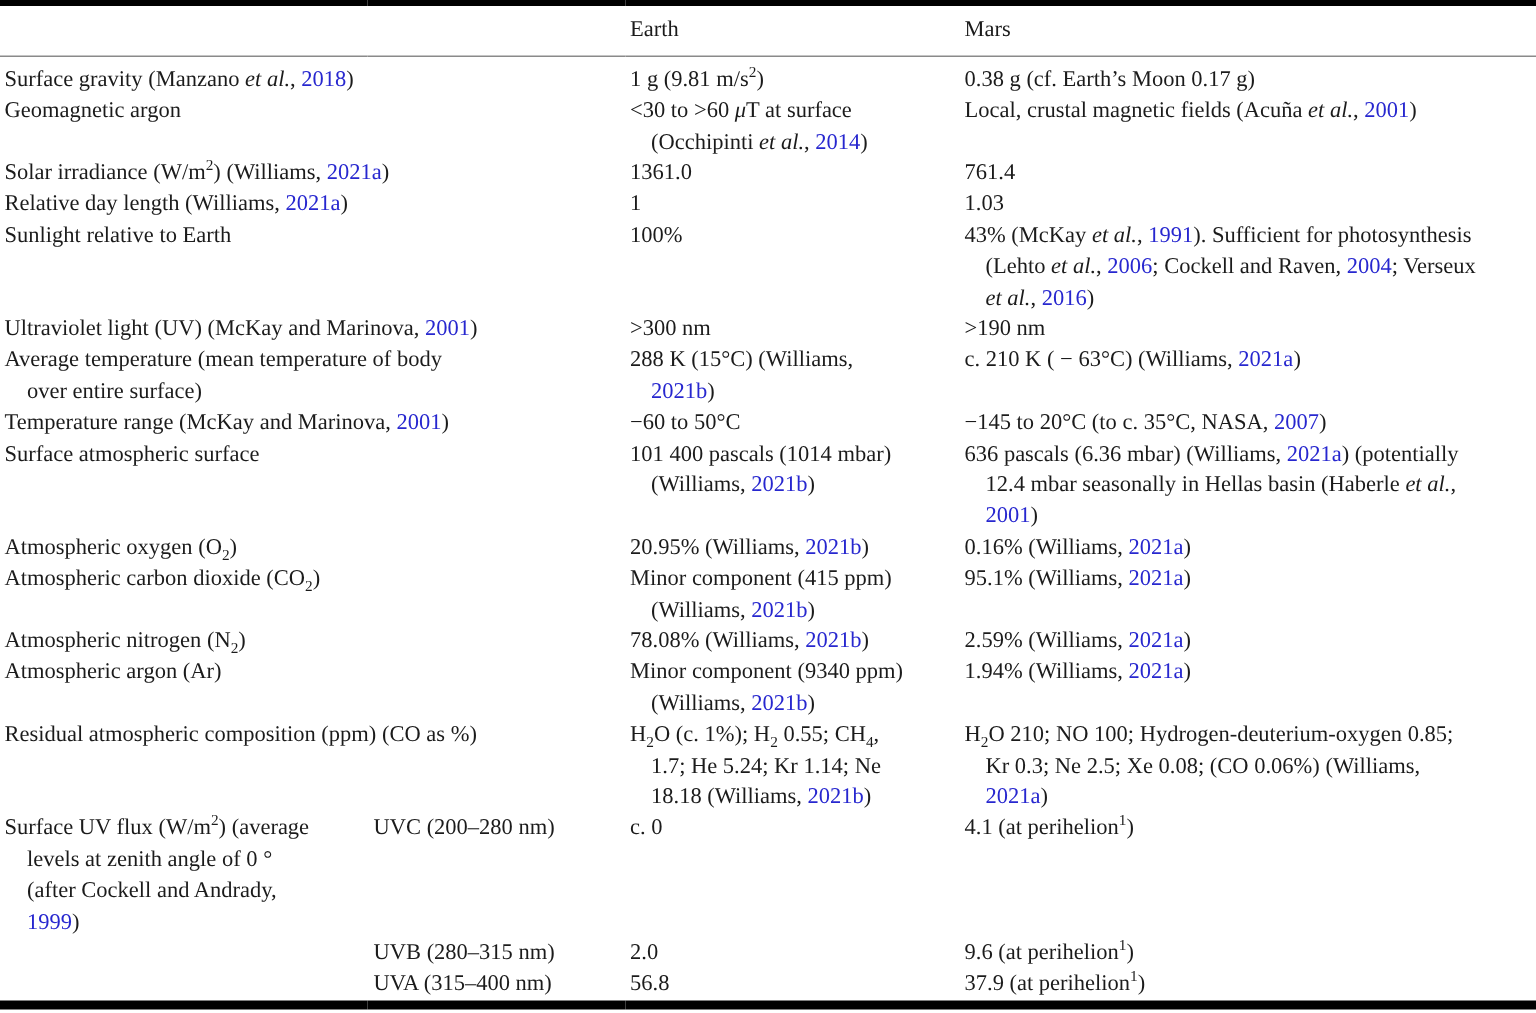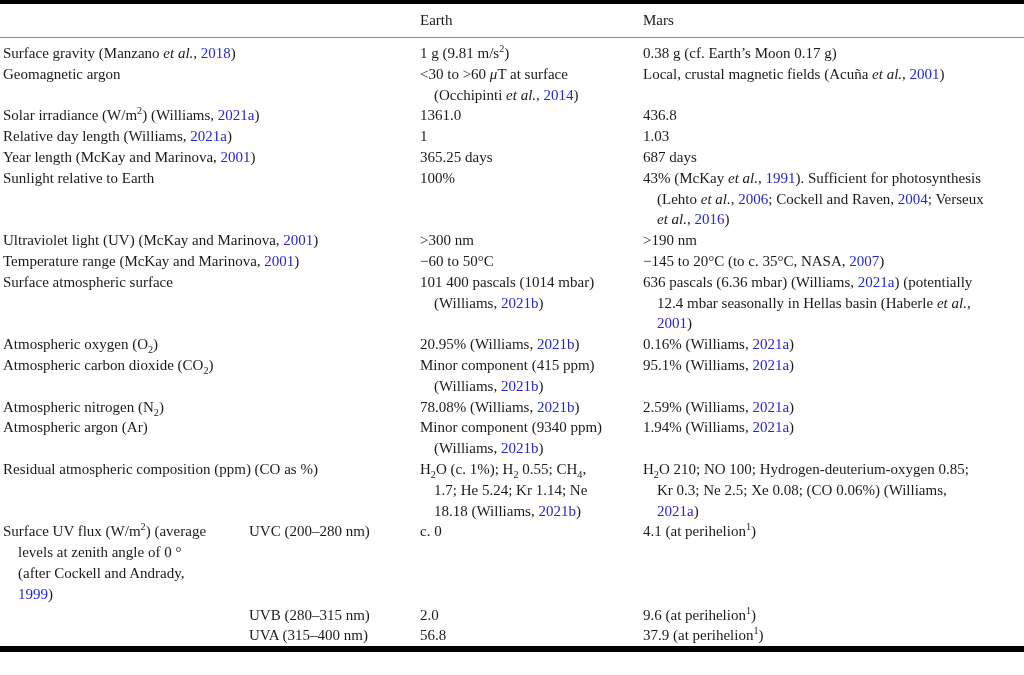--- a/index.html
+++ b/index.html
@@ -68,45 +68,45 @@
         <tr>
     <td class="param" colspan="2">Geomagnetic argon</td>
 
     <td class="earth">&lt;30 to &gt;60 <i>μ</i>T at surface<br>(Occhipinti <i>et al.</i>, <span class="c">2014</span>)</td>
     <td class="mars">Local, crustal magnetic fields (Acuña <i>et al.</i>, <span class="c">2001</span>)</td>
   </tr>
         <tr>
     <td class="param" colspan="2">Solar irradiance (W/m<sup>2</sup>) (Williams, <span class="c">2021a</span>)</td>
 
     <td class="earth">1361.0</td>
-    <td class="mars">436.8</td>
+    <td class="mars">761.4</td>
   </tr>
         <tr>
     <td class="param" colspan="2">Relative day length (Williams, <span class="c">2021a</span>)</td>
 
     <td class="earth">1</td>
     <td class="mars">1.03</td>
-  </tr>
-        <tr>
-    <td class="param" colspan="2">Year length (McKay and Marinova, <span class="c">2001</span>)</td>
-
-    <td class="earth">365.25 days</td>
-    <td class="mars">687 days</td>
   </tr>
         <tr>
     <td class="param" colspan="2">Sunlight relative to Earth</td>
 
     <td class="earth">100%</td>
     <td class="mars">43% (McKay <i>et al.</i>, <span class="c">1991</span>). Sufficient for photosynthesis<br>(Lehto <i>et al.</i>, <span class="c">2006</span>; Cockell and Raven, <span class="c">2004</span>; Verseux<br><i>et al.</i>, <span class="c">2016</span>)</td>
   </tr>
         <tr>
     <td class="param" colspan="2">Ultraviolet light (UV) (McKay and Marinova, <span class="c">2001</span>)</td>
 
     <td class="earth">&gt;300 nm</td>
     <td class="mars">&gt;190 nm</td>
+  </tr>
+        <tr>
+    <td class="param" colspan="2">Average temperature (mean temperature of body<br>over entire surface)</td>
+
+    <td class="earth">288 K (15°C) (Williams,<br><span class="c">2021b</span>)</td>
+    <td class="mars">c. 210 K ( − 63°C) (Williams, <span class="c">2021a</span>)</td>
   </tr>
         <tr>
     <td class="param" colspan="2">Temperature range (McKay and Marinova, <span class="c">2001</span>)</td>
 
     <td class="earth">−60 to 50°C</td>
     <td class="mars">−145 to 20°C (to c. 35°C, NASA, <span class="c">2007</span>)</td>
   </tr>
         <tr>
     <td class="param" colspan="2">Surface atmospheric surface</td>
 

